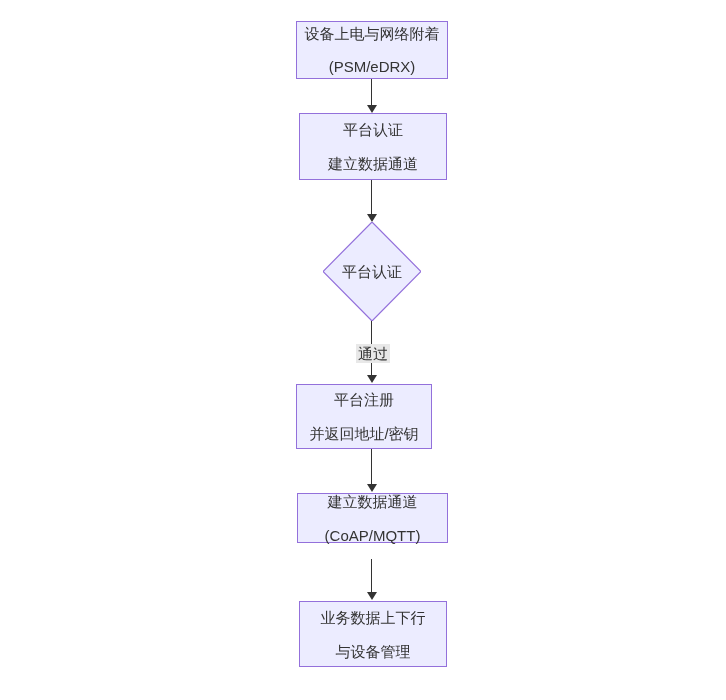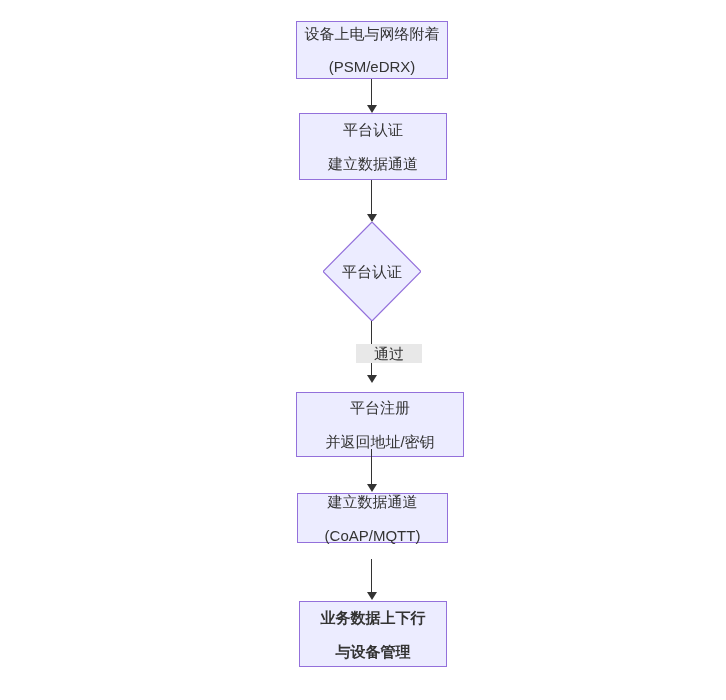--- a/index.html
+++ b/index.html
@@ -61,21 +61,21 @@
     width: 0; height: 0;
     border-left: 5px solid transparent;
     border-right: 5px solid transparent;
     border-top: 8px solid var(--edge-line);
   }
   .edge-label {
     position: absolute;
     left: 356px;
     top: 344px;
     min-width: 32px;
-    padding: 0 18px;
+    padding: 0 2px;
     height: 19px;
     line-height: 19px;
     text-align: center;
     background: var(--edge-label-bg);
     color: var(--node-text);
     font-size: 15px;
     z-index: 3;
   }
 </style>
 </head>
@@ -103,34 +103,34 @@
     <svg class="diamond-shape" viewBox="0 0 100 100" preserveAspectRatio="none" aria-hidden="true">
       <polygon points="50,0 100,50 50,100 0,50"></polygon>
     </svg>
     <div class="line">平台认证</div>
   </div>
 
   <div class="edge-line" style="top:321px; height:55px;"></div>
   <div class="edge-head" style="top:375px;"></div>
   <div class="edge-label">通过</div>
 
-  <div class="node rect" style="left:296px; top:384px; width:168px; height:65px;margin-top:8px;">
+  <div class="node rect" style="left:296px; top:384px; width:136px; height:65px;">
     <div class="line">平台注册</div>
     <div class="line">并返回地址/密钥</div>
   </div>
 
   <div class="edge-line" style="top:449px; height:36px;"></div>
   <div class="edge-head" style="top:484px;"></div>
 
   <div class="node rect" style="left:297px; top:493px; width:151px; height:50px;">
     <div class="line">建立数据通道</div>
     <div class="line">(CoAP/MQTT)</div>
   </div>
 
   <div class="edge-line" style="top:559px; height:34px;"></div>
   <div class="edge-head" style="top:592px;"></div>
 
-  <div class="node rect" style="left:299px; top:601px; width:148px; height:66px;font-weight:bold;">
+  <div class="node rect" style="left:299px; top:601px; width:148px; height:66px;">
     <div class="line">业务数据上下行</div>
     <div class="line">与设备管理</div>
   </div>
 
 </div>
 
 </body></html>

